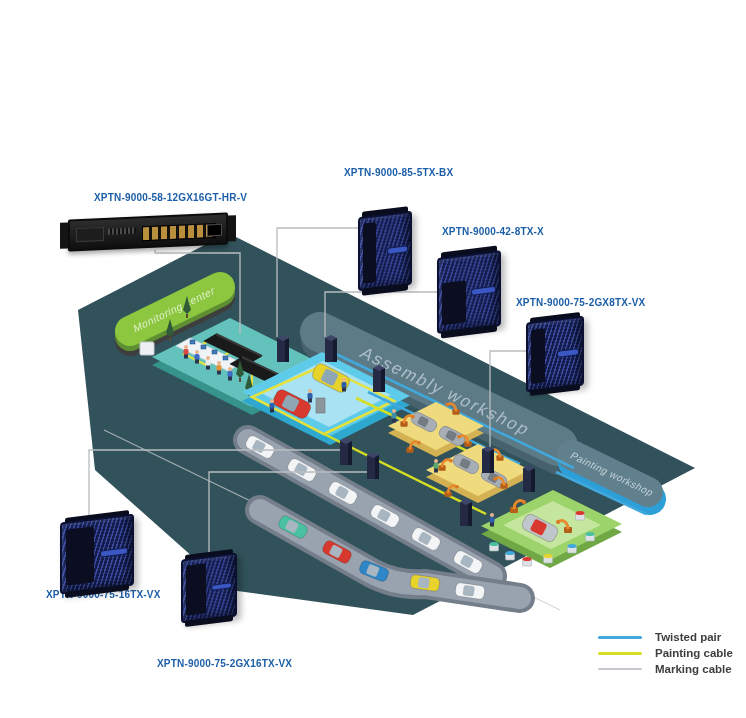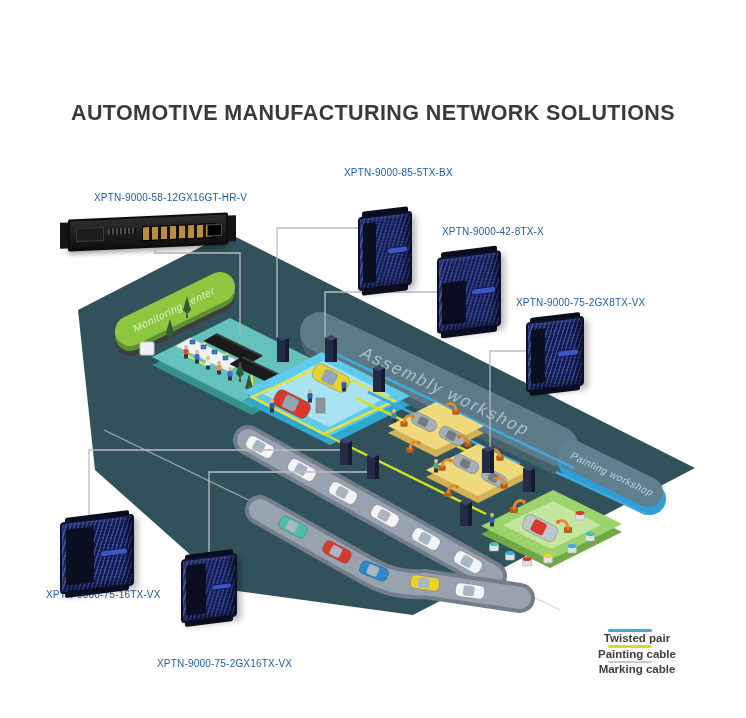--- a/index.html
+++ b/index.html
@@ -3,21 +3,21 @@
 <meta charset="utf-8">
 <style>
   html,body{margin:0;padding:0;background:#ffffff;}
   .stage{position:relative;width:746px;height:718px;background:#ffffff;overflow:hidden;
          font-family:"Liberation Sans",sans-serif;}
   .title{position:absolute;top:101px;left:0;right:0;margin:0;text-align:center;
          font-size:21.5px;font-weight:600;letter-spacing:.4px;color:#3a3a3a;}
   svg{position:absolute;left:0;top:0;}
 
   
-  .dlabel{position:absolute;font-size:10px;font-weight:normal;color:#1C5FA8;
+  .dlabel{position:absolute;font-size:10px;font-weight:bold;color:#1C5FA8;
           letter-spacing:.2px;white-space:nowrap;}
 
   
   .rack{position:absolute;background:#0c0c0c;border-radius:2px;transform:skewY(-2.5deg);
         box-shadow:0 3px 5px rgba(0,0,0,.35);}
   .rack i{display:block;position:absolute;}
   .ear{top:3px;width:8px;height:26px;background:#141414;}
   .ear.l{left:-8px;} .ear.r{right:-8px;}
   .rack-face{position:absolute;inset:2px;background:linear-gradient(180deg,#2d2d2d,#0f0f0f);}
   .rack-screen{left:6px;top:7px;width:26px;height:12px;background:#1d1d1d;border:1px solid #3a3a3a;}
@@ -40,31 +40,30 @@
              padding:2px;background:#0b0e20;border-radius:2px;box-sizing:border-box;}
   .din-ports.low{top:34%;}
   .din-ports.wide{width:40%;}
   .pcol{flex:1;border-radius:1px;
         background:repeating-linear-gradient(180deg,#C7A24C 0 4px,#0b0e20 4px 8px);}
   .din-band{position:absolute;right:7%;top:47%;width:38%;height:7%;background:#3a57c4;
             border-radius:2px;box-shadow:0 0 0 1px #121c4e;}
 
   
   .legend{position:absolute;left:598px;top:629px;}
-  .legend-row{display:flex;align-items:center;height:16px;flex-direction:column;}
+  .legend-row{display:flex;align-items:center;height:16px;}
   .swatch{width:44px;height:3px;border-radius:2px;margin-right:13px;flex:0 0 auto;}
   .swatch.thin{height:2px;}
   .legend-label{font-size:11.5px;font-weight:bold;color:#3e3e3e;white-space:nowrap;}
 </style>
 </head>
 <body>
 
 <div class="stage">
 
-  <h1 class="title">AUTOMOTIVE MANUFACTURING NETWORK SOLUTIONS</h1>
 
   <svg width="746" height="718" viewBox="0 0 746 718">
     <defs>
       <g id="car">
         <rect x="-17" y="-8" width="34" height="16" rx="5.5" style="fill:var(--c,#F2F4F6)" stroke="rgba(0,0,0,.18)" stroke-width="1"></rect>
         <rect x="-8" y="-6" width="13" height="12" rx="2.5" style="fill:var(--g,#A8B6C2)"></rect>
       </g>
       <g id="shell">
         <rect x="-14" y="-6.5" width="28" height="13" rx="6" fill="#A7AEB5" stroke="#868D94" stroke-width=".8"></rect>
         <rect x="-6" y="-4.5" width="10" height="9" rx="2" fill="#737B83"></rect>

